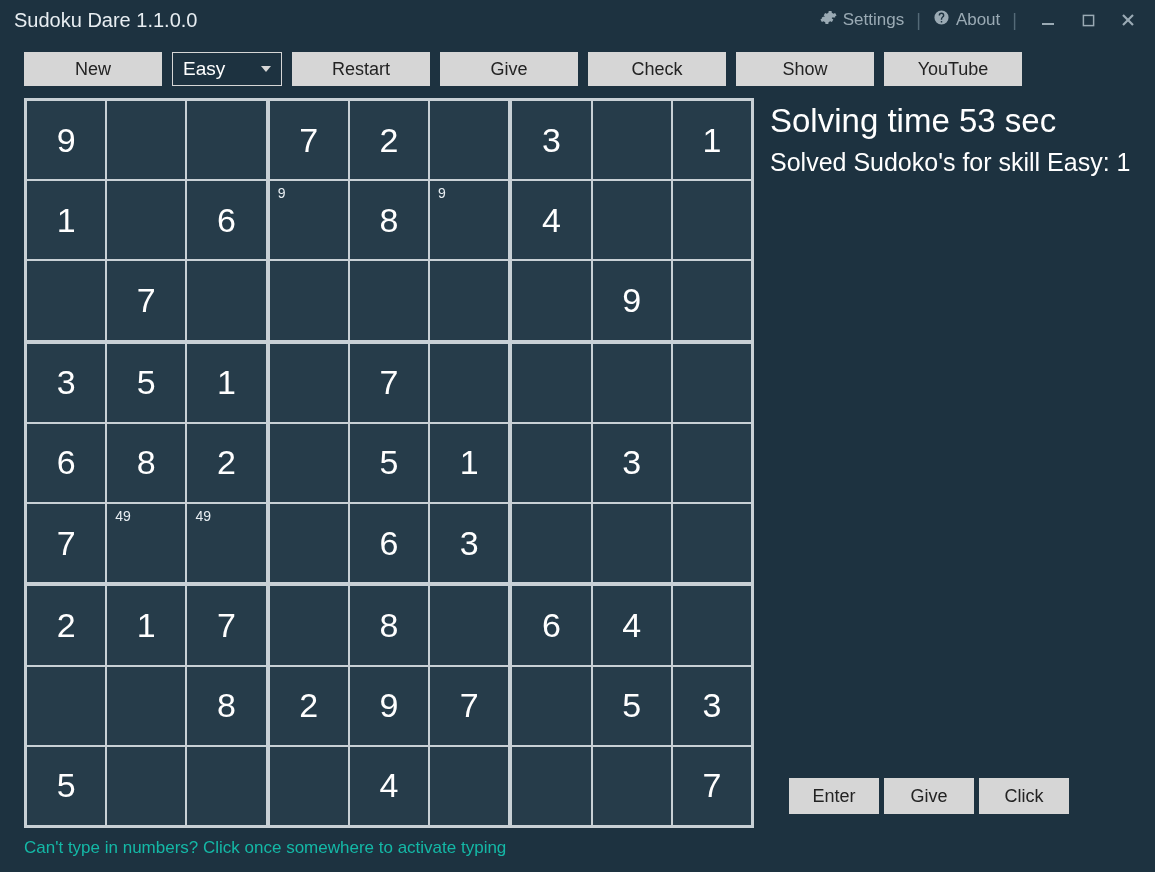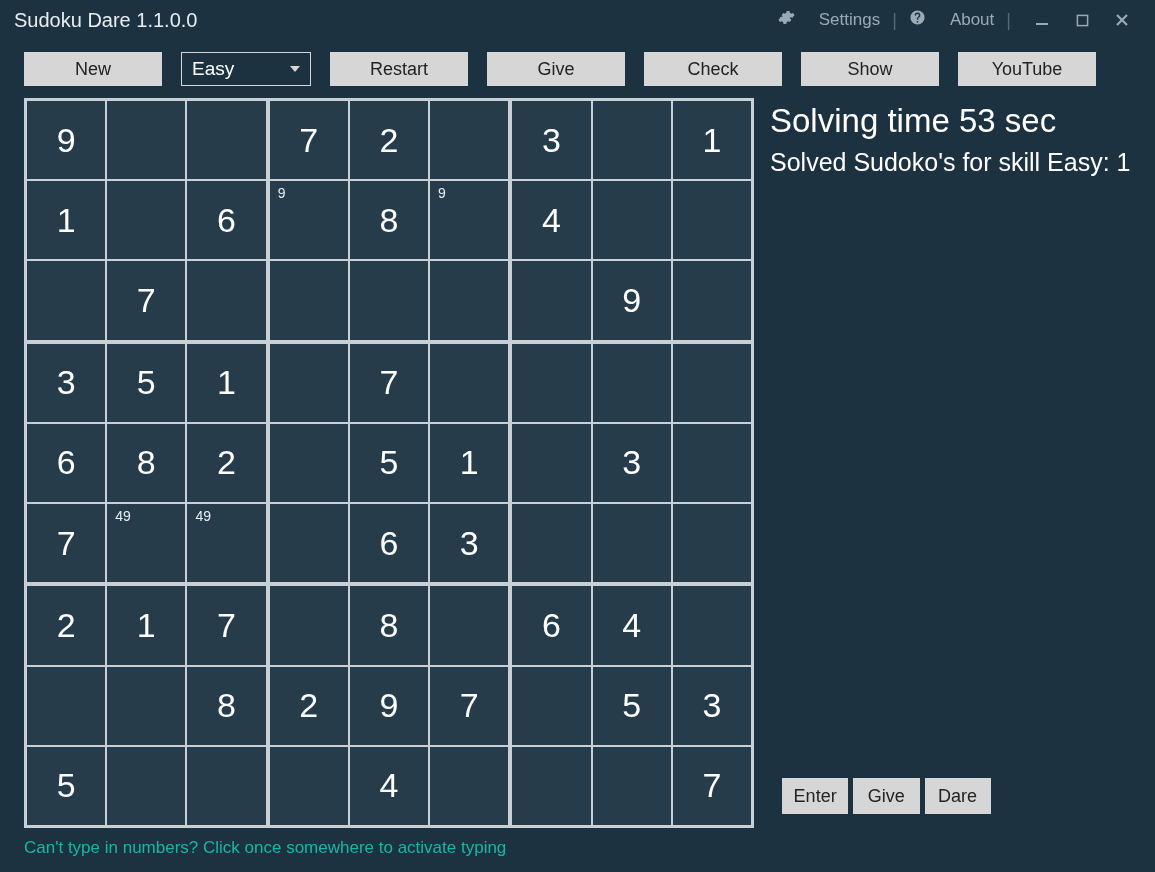--- a/index.html
+++ b/index.html
@@ -1,52 +1,52 @@
 <!DOCTYPE html>
 <html><head>
 <meta charset="utf-8">
 <style>
   * { box-sizing: border-box; margin: 0; padding: 0; }
   html, body { width: 1155px; height: 872px; overflow: hidden; font-family: "Segoe UI", Arial, sans-serif; }
   body { background: #1d3240; color: #fff; display: flex; flex-direction: column; }
 
   
-  .titlebar { height: 40px; display: flex; align-items: center; padding: 0 20px 0 14px; font-size: 20px; color: #e8eef2; }
+  .titlebar { height: 40px; display: flex; align-items: center; padding: 0 14px 0 14px; font-size: 20px; color: #e8eef2; }
   .titlebar .title { flex: 0 0 auto; font-weight: 400; }
   .titlebar .spacer { flex: 1 1 auto; }
-  .titlebar .tb-btn { display: flex; align-items: center; gap: 24px; color: #9aaab4; font-size: 17px; padding: 4px 8px; cursor: pointer; }
+  .titlebar .tb-btn { display: flex; align-items: center; gap: 6px; color: #9aaab4; font-size: 17px; padding: 4px 8px; cursor: pointer; }
   .titlebar .tb-btn svg { fill: #9aaab4; }
   .titlebar .sep { color: #546a77; padding: 0 4px; font-size: 18px; }
   .win-btn { width: 26px; height: 26px; display: flex; align-items: center; justify-content: center; color: #9aaab4; margin-left: 14px; cursor: pointer; }
   .win-btn svg { stroke: #9aaab4; fill: none; }
   .win-btn.close svg { stroke-width: 2.2; }
 
   
-  .toolbar { display: flex; gap: 19px; padding: 12px 24px 8px 24px; }
+  .toolbar { display: flex; gap: 10px; padding: 12px 24px 8px 24px; }
   .btn { background: #d6d6d6; color: #232323; border: none; height: 34px; width: 138px; font-size: 18px; text-align: center; cursor: pointer; font-family: inherit; }
-  .dd { width: 130px; height: 34px; background: #1d3240; border: 1.5px solid #d6d6d6; color: #fff; display: flex; align-items: center; padding: 0 10px; font-size: 19px; cursor: pointer; position: relative; }
+  .dd { width: 110px; height: 34px; background: #1d3240; border: 1.5px solid #d6d6d6; color: #fff; display: flex; align-items: center; padding: 0 10px; font-size: 19px; cursor: pointer; position: relative; }
   .dd .caret { margin-left: auto; width: 0; height: 0; border-left: 5px solid transparent; border-right: 5px solid transparent; border-top: 6px solid #d6d6d6; }
 
   
   .main { display: flex; padding: 4px 24px 0 24px; gap: 16px; flex: 1 1 auto; }
   .board-wrap { flex: 0 0 auto; }
   .board { width: 730px; height: 730px; display: grid; grid-template-columns: repeat(3, 1fr); grid-template-rows: repeat(3, 1fr); gap: 4px; background: #c8d0d5; padding: 3px; }
   .box { display: grid; grid-template-columns: repeat(3, 1fr); grid-template-rows: repeat(3, 1fr); gap: 2px; background: #c8d0d5; }
   .cell { background: #263c4a; position: relative; cursor: pointer; }
   .cell .val { position: absolute; inset: 0; display: flex; align-items: center; justify-content: center; font-size: 34px; color: #fff; font-weight: 400; }
   .cell .note { position: absolute; top: 4px; left: 8px; font-size: 14px; color: #e8eef2; }
 
   
   .side { flex: 1 1 auto; display: flex; flex-direction: column; padding-top: 4px; }
   .side .h1 { font-size: 33px; font-weight: 400; margin-bottom: 8px; }
   .side .h2 { font-size: 25px; margin-bottom: 18px; }
   .side .help { font-size: 16px; line-height: 1.9; color: #e8eef2; }
   .side .help .indent { padding-left: 26px; }
   .side-spacer { flex: 1 1 auto; }
-  .btn-grid { display: grid; grid-template-columns: 1fr 1fr 1fr 1fr; gap: 5px; width: 280px; align-self: flex-start; margin-left: 12px; padding-bottom: 20px;}
+  .btn-grid { display: grid; grid-template-columns: 1fr 1fr 1fr; gap: 5px; width: 280px; align-self: flex-start; margin-left: 19px; padding-bottom: 20px;}
   .btn-grid .btn { width: 100%; height: 36px; font-size: 18px; }
 
   .footer { padding: 4px 24px 14px 24px; font-size: 17px; color: #14b8a6; }
 </style>
 </head>
 <body>
 
 <div class="titlebar">
   <div class="title">Sudoku Dare 1.1.0.0</div>
   <div class="spacer"></div>
@@ -290,18 +290,18 @@
       </div>
   </div>
 
   <div class="side">
     <div class="h1">Solving time 53 sec</div>
     <div class="h2">Solved Sudoko's for skill Easy: 1</div>
     <div class="side-spacer"></div>
     <div class="btn-grid">
       <button class="btn">Enter</button>
       <button class="btn">Give</button>
-      <button class="btn">Dare</button>
+      <button class="btn">Click</button>
     </div>
   </div>
 </div>
 
 <div class="footer">Can't type in numbers? Click once somewhere to activate typing</div>
 
 </body></html>

